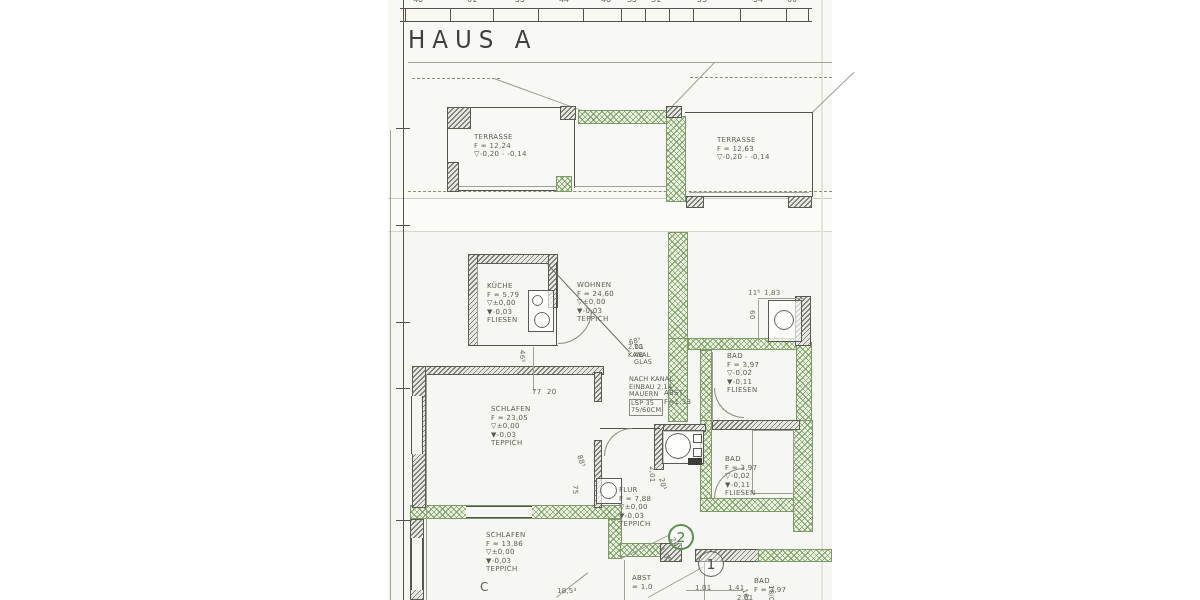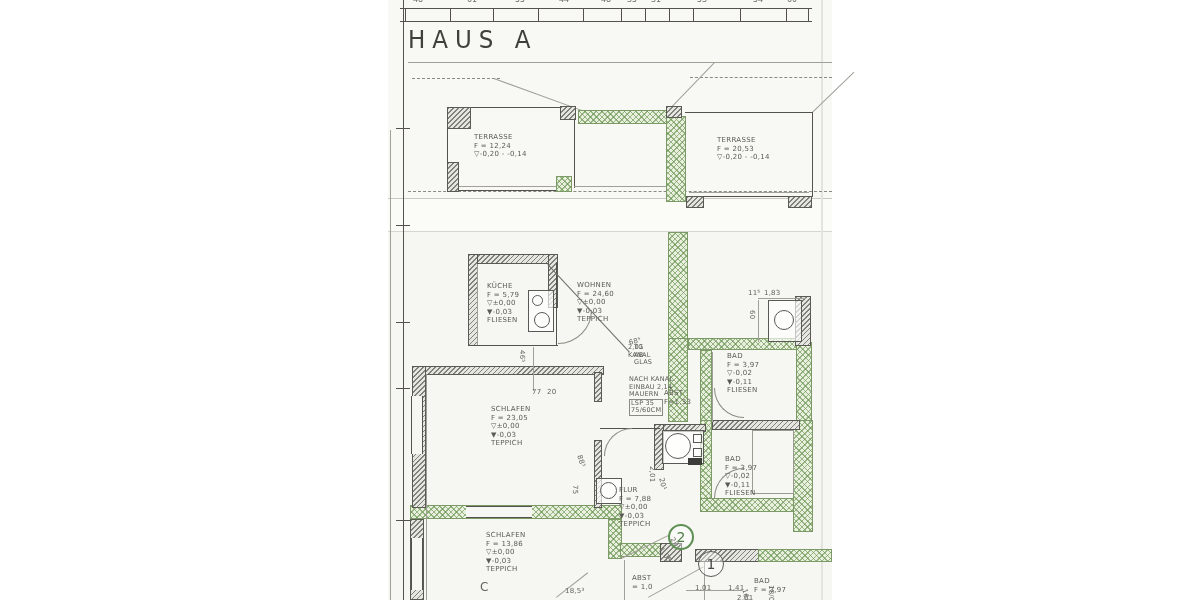--- a/index.html
+++ b/index.html
@@ -162,21 +162,21 @@
   <div class="circ" style="left:600px;top:482px;width:17px;height:17px"></div>
   <div class="fxl" style="left:752px;top:430px;width:42px;height:64px"></div>
 
   <div class="rlabel" style="left:474px;top:133px">
     <div>TERRASSE</div>
     <div>F = 12,24</div>
     <div>▽-0,20 - -0,14</div>
   </div>
   <div class="rlabel" style="left:717px;top:136px">
     <div>TERRASSE</div>
-    <div>F = 20,53</div>
+    <div>F = 12,63</div>
     <div>▽-0,20 - -0,14</div>
   </div>
   <div class="rlabel" style="left:487px;top:282px">
     <div>KÜCHE</div>
     <div>F = 5,79</div>
     <div>▽±0,00</div>
     <div>▼-0,03</div>
     <div>FLIESEN</div>
   </div>
   <div class="rlabel" style="left:577px;top:281px">
@@ -269,21 +269,21 @@
     <div class="dim" style="left: 628px; top: 339px; transform: rotate(-14deg);">68⁵</div>
     <div class="dim" style="left: 583px; top: 454px; transform: rotate(72deg);">88⁵</div>
     <div class="dim" style="left: 579px; top: 485px; transform: rotate(90deg);">75</div>
     <div class="dim" style="left: 656px; top: 466px; transform: rotate(90deg);">2,01</div>
     <div class="dim" style="left: 665px; top: 477px; transform: rotate(76deg);">20¹</div>
     <div class="dim" style="left: 664px; top: 546px; transform: rotate(56deg);">1,05</div>
     <div class="dim" style="left: 675px; top: 536px; transform: rotate(56deg);">20¹</div>
     <div class="dim" style="left: 728px; top: 584px;">1,41</div>
     <div class="dim" style="left: 695px; top: 584px;">1,01</div>
     <div class="dim" style="left: 737px; top: 594px;">2,01</div>
-    <div class="dim" style="left: 557px; top: 587px; margin-left: 8px;">18,5³</div>
+    <div class="dim" style="left: 557px; top: 587px;">18,5³</div>
     <div class="dim" style="left: 775px; top: 585px; transform: rotate(90deg);">18/0</div>
     <div class="dim" style="left: 748px; top: 588px; transform: rotate(76deg);">16/0</div>
     <div class="dim" style="left: 480px; top: 580px; font-size: 12px;">C</div>
     <div class="topnum" style="left: 413px;">48¹</div>
     <div class="topnum" style="left: 467px;">61</div>
     <div class="topnum" style="left: 515px;">55</div>
     <div class="topnum" style="left: 559px;">44</div>
     <div class="topnum" style="left: 601px;">48</div>
     <div class="topnum" style="left: 627px;">35</div>
     <div class="topnum" style="left: 651px;">31</div>

